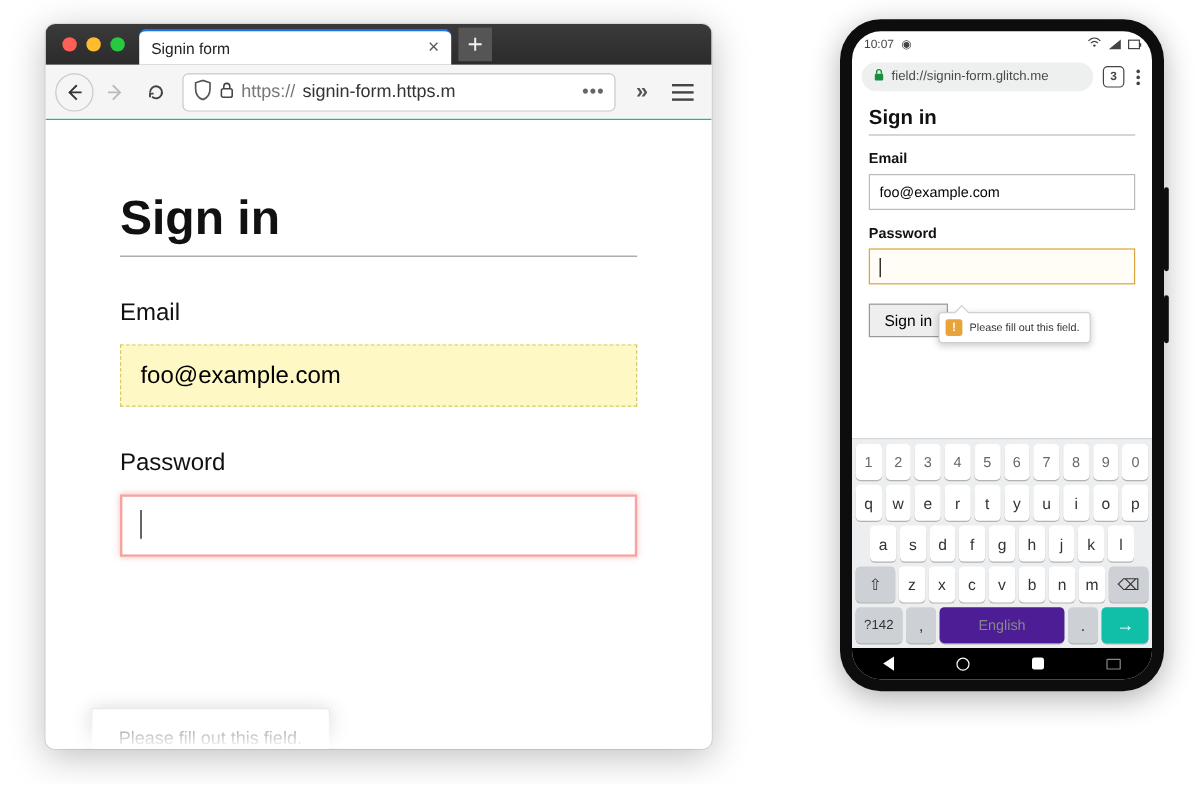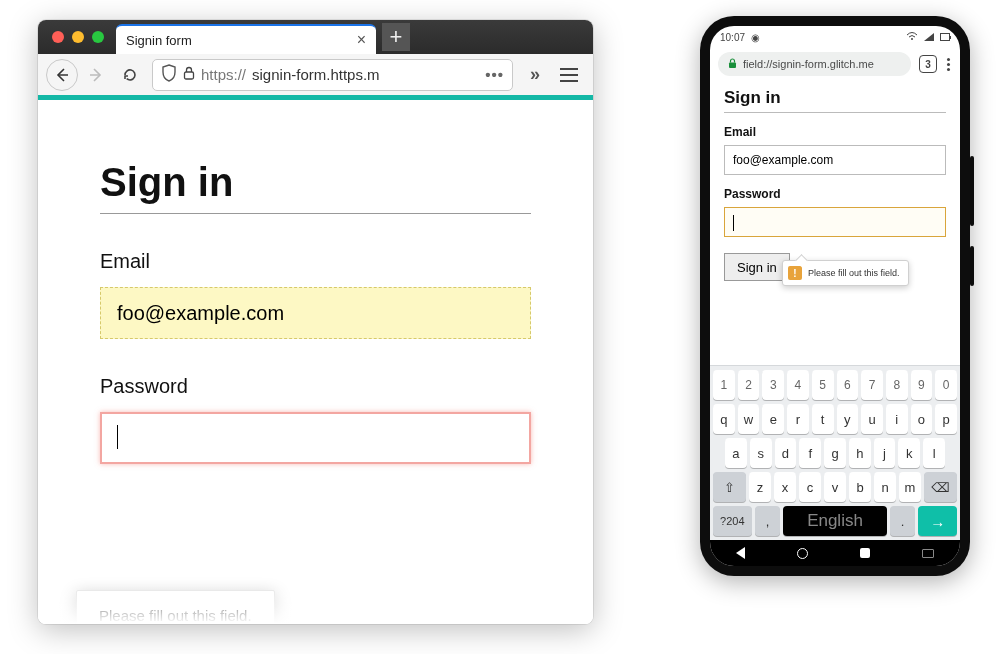--- a/index.html
+++ b/index.html
@@ -65,21 +65,21 @@
       width:28px; height:28px;
       display:flex; align-items:center; justify-content:center;
       background:#555; color:#f0f0f0; font-size:22px; font-weight:200;
       margin-left:6px; margin-bottom:0;
       align-self:center;
     }
 
     .addr-bar {
       height: 46px;
       background:#f5f5f5;
-      border-bottom:5px solid #14b8a6;
+      border-bottom:1px solid #14b8a6;
       display:flex; align-items:center;
       padding:0 8px 0 8px;
       gap:2px;
     }
     .addr-btn {
       width:32px; height:32px; border-radius:5px;
       display:flex; align-items:center; justify-content:center;
       font-size:18px; color:#444; cursor:pointer;
     }
     .addr-btn.circle { border:1px solid #c9c9c9; border-radius:50%; }
@@ -223,21 +223,21 @@
     }
     .kbd-row { display:flex; gap:3px; justify-content:center; margin-bottom:4px;}
     .key {
       flex:1; height:30px; background:#fff; border-radius:4px;
       box-shadow:0 1px 0 rgba(0,0,0,.25);
       font-size:13px; color:#333; display:flex; align-items:center; justify-content:center;
     }
     .num-row .key { color:#666; font-size:12px;}
     .key.mod { background:#cdd1d6; }
     .key.wide15 { flex:1.5; }
-    .key.space { flex:4; background:#000000; color:#888; font-size:17px;}
+    .key.space { flex:4; background:#4c1d95; color:#888; font-size:12px;}
     .key.go { background:#0fbfa8; color:#fff; font-size:15px; font-weight:700;}
     .key.small { font-size:11px; }
 
     .android-nav {
       height:26px; background:#000; display:flex; align-items:center; justify-content:space-around;
       color:#fff;
     }
     .android-nav .tri { width:0; height:0; border-top:6px solid transparent; border-bottom:6px solid transparent;
       border-right:9px solid #fff;}
     .android-nav .circ { width:11px; height:11px; border:1.5px solid #fff; border-radius:50%;}
@@ -427,21 +427,21 @@
           <div class="key ">z</div>
           <div class="key ">x</div>
           <div class="key ">c</div>
           <div class="key ">v</div>
           <div class="key ">b</div>
           <div class="key ">n</div>
           <div class="key ">m</div>
           <div class="key mod wide15">⌫</div>
         </div>
       <div class="kbd-row" id="kbd-r4">
-          <div class="key mod wide15 small">?204</div>
+          <div class="key mod wide15 small">?142</div>
           <div class="key mod">,</div>
           <div class="key space">English</div>
           <div class="key mod">.</div>
           <div class="key go wide15">→</div>
         </div>
     </div>
 
     <div class="android-nav">
       <span class="tri"></span>
       <span class="circ"></span>

